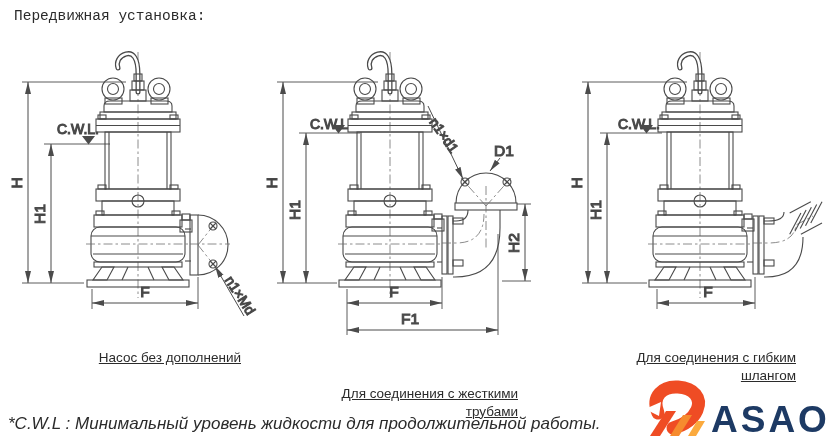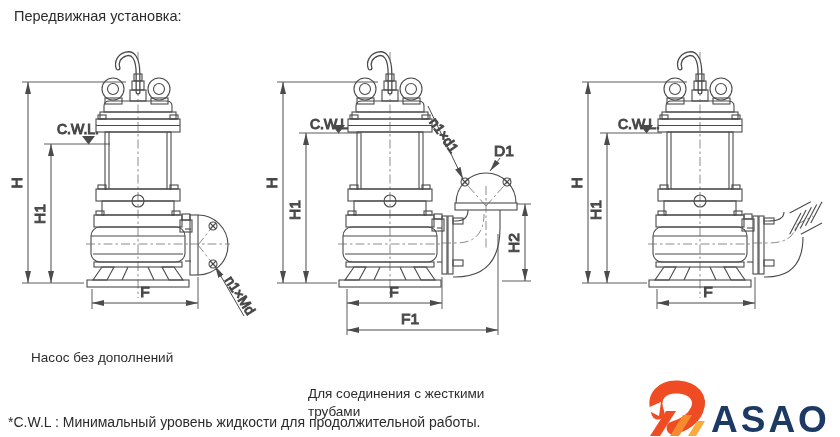--- a/index.html
+++ b/index.html
@@ -1,22 +1,22 @@
 <!DOCTYPE html>
 <html><head>
 <meta charset="utf-8">
 <style>
   html,body{margin:0;padding:0;background:#fff;}
   .canvas{position:relative;width:840px;height:437px;background:#ffffff;overflow:hidden;
           font-family:"Liberation Sans",sans-serif;color:#2e2e2e;}
-  .title{position:absolute;left:14px;top:8px;font-size:14.5px;color:#2b2b2b;}
-  .caption{position:absolute;top:349px;width:210px;text-align:left;font-size:13.5px;
-           line-height:1.3;color:#2b2b2b;white-space:pre-line;}
+  .title{position:absolute;left:14px;top:8px;font-size:14.5px;color:#2b2b2b;font-family:Liberation Mono, monospace;}
+  .caption{position:absolute;top:349px;width:210px;text-align:right;font-size:13.5px;
+           line-height:1.3;color:#2b2b2b;white-space:pre-line;text-decoration:underline;}
   .cap1{left:31px;} .cap2{left:308px;margin-top:36px;} .cap3{left:586px;}
-  .footnote{position:absolute;left:8px;top:414px;font-size:14px;color:#2b2b2b;}
+  .footnote{position:absolute;left:8px;top:414px;font-size:17px;color:#2b2b2b;font-style:italic;}
   .logo-text{position:absolute;left:711px;top:399px;font-size:37px;font-weight:800;
              letter-spacing:3px;color:#1d3a64;}
   svg.draw{position:absolute;left:0;top:0;}
   .dim{stroke:#4b4b4b;stroke-width:1;fill:none;}
   .ext{stroke:#4b4b4b;stroke-width:0.9;fill:none;}
   .cl{stroke:#6e6e6e;stroke-width:0.8;fill:none;stroke-dasharray:9 3 2.5 3;}
   .dtxt{font:15.5px "Liberation Sans",sans-serif;fill:#3d3d3d;}
   .stxt{font:14px "Liberation Sans",sans-serif;fill:#3d3d3d;}
 </style>
 </head>
@@ -230,17 +230,19 @@
       <path d="M 645,409 L 661,402 L 659,416 Z" fill="#ffffff" stroke="none"></path>
       <path d="M 650,436 L 666,411 L 676,411 L 660,436 Z" fill="#ef4c24" stroke="none"></path>
       <path d="M 670,436 L 683,415 L 692,415 L 679,436 Z" fill="#f68b2e" stroke="none"></path>
       <path d="M 688,436 L 697,421 L 705,421 L 696,436 Z" fill="#fbaa3e" stroke="none"></path>
     </g>
   </svg>
 
   <div class="caption cap1">Насос без дополнений</div>
   <div class="caption cap2">Для соединения с жесткими
 трубами</div>
+  <div class="caption cap3">Для соединения с гибким
+шлангом</div>
 
   <div class="footnote">*C.W.L : Минимальный уровень жидкости для продолжительной работы.</div>
 
   <div class="logo-text">ASAO</div>
 </div>
 
 </body></html>

